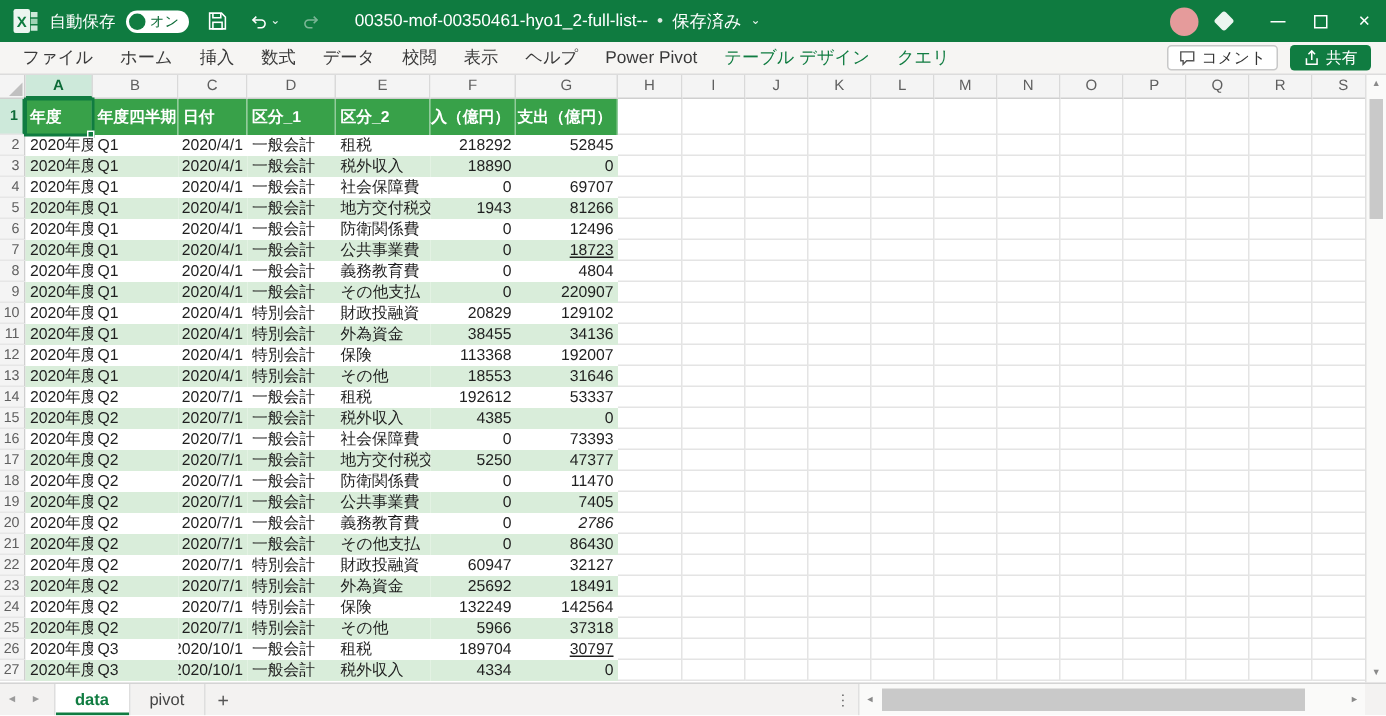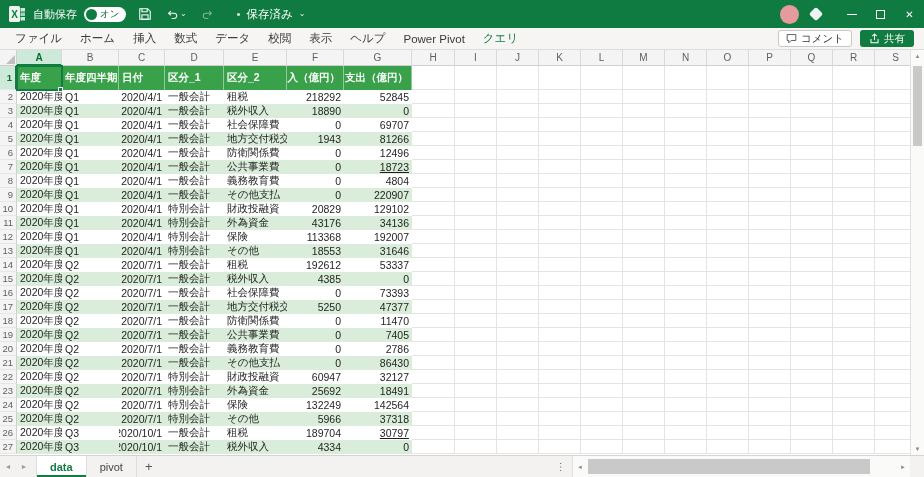--- a/index.html
+++ b/index.html
@@ -122,20 +122,21 @@
       </svg>
       <span class="chev">⌄</span>
     </div>
     <div class="tbbtn dim">
       <svg viewBox="0 0 16 16" width="13" height="13" fill="none" stroke="#fff" stroke-width="1.3">
         <path d="M12.5 6.5 H6 a3.2 3.2 0 0 0 0 6.4 h3"></path>
           <path d="M10 3.8 L12.8 6.5 L10 9.2"></path>
       </svg>
     </div>
     <div class="doc">
+      <span>00350-mof-00350461-hyo1_2-full-list--</span>
       <span class="tsep">•</span>
       <span>保存済み</span>
       <span class="chev">⌄</span>
     </div>
     <div class="tbright">
       <div class="avatar"></div>
       <div class="diamond"></div>
       <div class="winbtn">
           <span class="min-glyph"></span>
         </div>
@@ -150,20 +151,21 @@
     <div class="rtabs">
         <div class="rtab">ファイル</div>
         <div class="rtab">ホーム</div>
         <div class="rtab">挿入</div>
         <div class="rtab">数式</div>
         <div class="rtab">データ</div>
         <div class="rtab">校閲</div>
         <div class="rtab">表示</div>
         <div class="rtab">ヘルプ</div>
         <div class="rtab">Power Pivot</div>
+        <div class="rtab ctx">テーブル デザイン</div>
         <div class="rtab ctx">クエリ</div>
       </div>
     <div class="rright">
       <div class="cbtn">
         <svg viewBox="0 0 14 14" width="11" height="11" fill="none" stroke="#555" stroke-width="1.2">
           <path d="M1.5 2 h11 v7.5 h-6 L3.5 12.5 v-3 h-2 z"></path>
         </svg>
         <span>コメント</span>
       </div>
       <div class="sbtn">
@@ -425,21 +427,21 @@
           <div class="cell plain" style="width: 42px;"></div>
           <div class="cell plain" style="width: 42px;"></div>
         </div>
         <div class="grow">
           <div class="rnum">11</div>
           <div class="cell t band" style="width: 45px;">2020年度</div>
           <div class="cell t band" style="width: 57px;">Q1</div>
           <div class="cell t band" style="width: 46px; justify-content: flex-end;">2020/4/1</div>
           <div class="cell t band" style="width: 59px;">特別会計</div>
           <div class="cell t band" style="width: 63px;">外為資金</div>
-          <div class="cell t band" style="width: 57px; justify-content: flex-end;">43176</div>
+          <div class="cell t band" style="width: 57px; justify-content: flex-end;">38455</div>
           <div class="cell t band" style="width: 68px; justify-content: flex-end;">34136</div>
           <div class="cell plain" style="width: 43px;"></div>
           <div class="cell plain" style="width: 42px;"></div>
           <div class="cell plain" style="width: 42px;"></div>
           <div class="cell plain" style="width: 42px;"></div>
           <div class="cell plain" style="width: 42px;"></div>
           <div class="cell plain" style="width: 42px;"></div>
           <div class="cell plain" style="width: 42px;"></div>
           <div class="cell plain" style="width: 42px;"></div>
           <div class="cell plain" style="width: 42px;"></div>
@@ -624,21 +626,21 @@
           <div class="cell plain" style="width: 42px;"></div>
         </div>
         <div class="grow">
           <div class="rnum">20</div>
           <div class="cell t" style="width: 45px;">2020年度</div>
           <div class="cell t" style="width: 57px;">Q2</div>
           <div class="cell t" style="width: 46px; justify-content: flex-end;">2020/7/1</div>
           <div class="cell t" style="width: 59px;">一般会計</div>
           <div class="cell t" style="width: 63px;">義務教育費</div>
           <div class="cell t" style="width: 57px; justify-content: flex-end;">0</div>
-          <div class="cell t" style="width: 68px; justify-content: flex-end;">2786</div>
+          <div class="cell t" style="width: 68px; justify-content: flex-end; font-style: italic;">2786</div>
           <div class="cell plain" style="width: 43px;"></div>
           <div class="cell plain" style="width: 42px;"></div>
           <div class="cell plain" style="width: 42px;"></div>
           <div class="cell plain" style="width: 42px;"></div>
           <div class="cell plain" style="width: 42px;"></div>
           <div class="cell plain" style="width: 42px;"></div>
           <div class="cell plain" style="width: 42px;"></div>
           <div class="cell plain" style="width: 42px;"></div>
           <div class="cell plain" style="width: 42px;"></div>
           <div class="cell plain" style="width: 42px;"></div>

